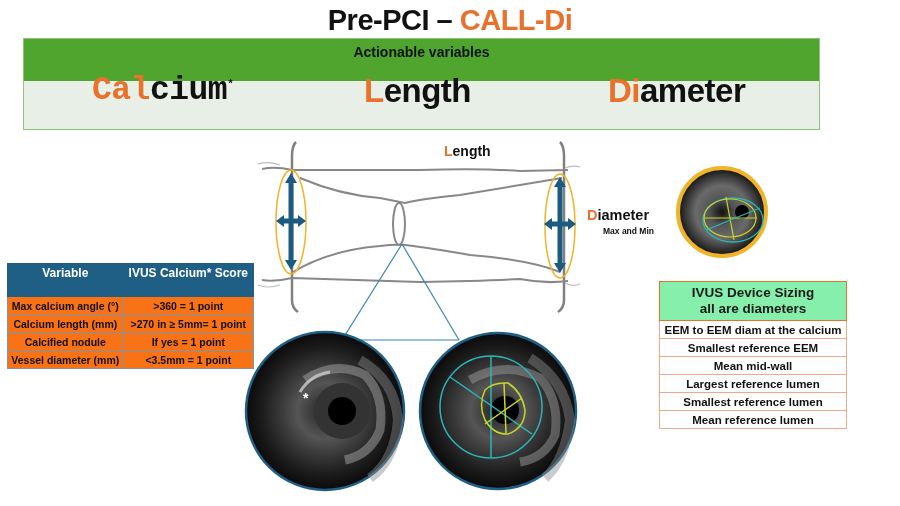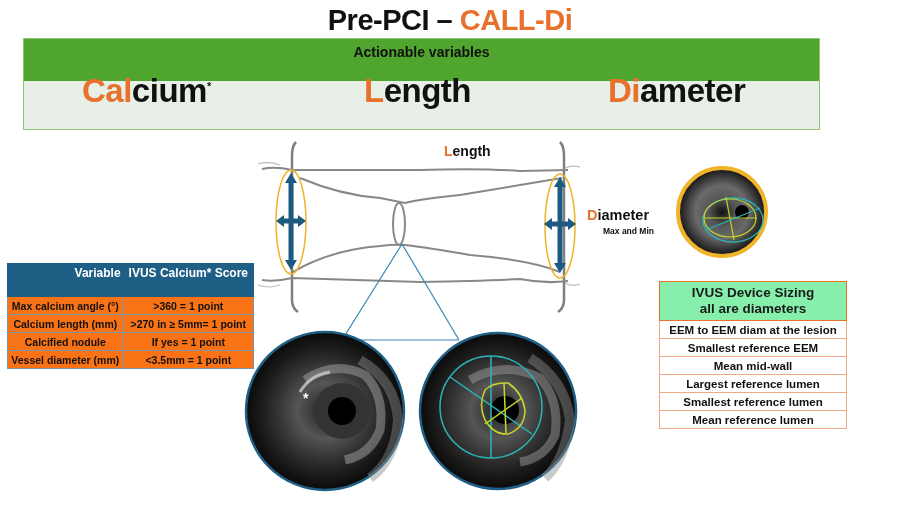--- a/index.html
+++ b/index.html
@@ -32,21 +32,21 @@
 </style>
 </head>
 <body>
 
 <div id="title" class="abs">
   <span>Pre-PCI – </span><span class="orange">CALL-Di</span>
 </div>
 
 <div id="banner" class="abs">
   <div id="banner-head" class="abs">Actionable variables</div>
-  <div class="abs bigword" style="left:58px;">
+  <div class="abs bigword" style="left:68px;font-family:Liberation Mono, monospace;">
     <span class="orange">Cal</span><span>cium</span><span class="sup">*</span>
   </div>
   <div class="abs bigword" style="left:340px;">
     <span class="orange">L</span><span>ength</span>
   </div>
   <div class="abs bigword" style="left:584px;">
     <span class="orange">Di</span><span>ameter</span>
   </div>
 </div>
 
@@ -143,21 +143,21 @@
   <span class="orange">L</span><span>ength</span>
 </div>
 <div id="diam-label" class="abs">
   <span class="orange">D</span><span>iameter</span>
 </div>
 <div id="diam-sub" class="abs">Max and Min</div>
 
 <table id="ctable" class="abs">
   <thead>
     <tr>
-      <th style="width:47%;text-align:right;">Variable</th>
+      <th style="width:47%;">Variable</th>
       <th>IVUS Calcium* Score</th>
     </tr>
   </thead>
   <tbody>
     <tr>
       <td>Max calcium angle (°)</td>
       <td>&gt;360 = 1 point</td>
     </tr>
     <tr>
       <td>Calcium length (mm)</td>
@@ -178,21 +178,21 @@
   <thead>
     <tr>
       <th>
         <div>IVUS Device Sizing</div>
         <div>all are diameters</div>
       </th>
     </tr>
   </thead>
   <tbody>
     <tr>
-        <td>EEM to EEM diam at the lesion</td>
+        <td>EEM to EEM diam at the calcium</td>
       </tr>
     <tr>
         <td>Smallest reference EEM</td>
       </tr>
     <tr>
         <td>Mean mid-wall</td>
       </tr>
     <tr>
         <td>Largest reference lumen</td>
       </tr>

